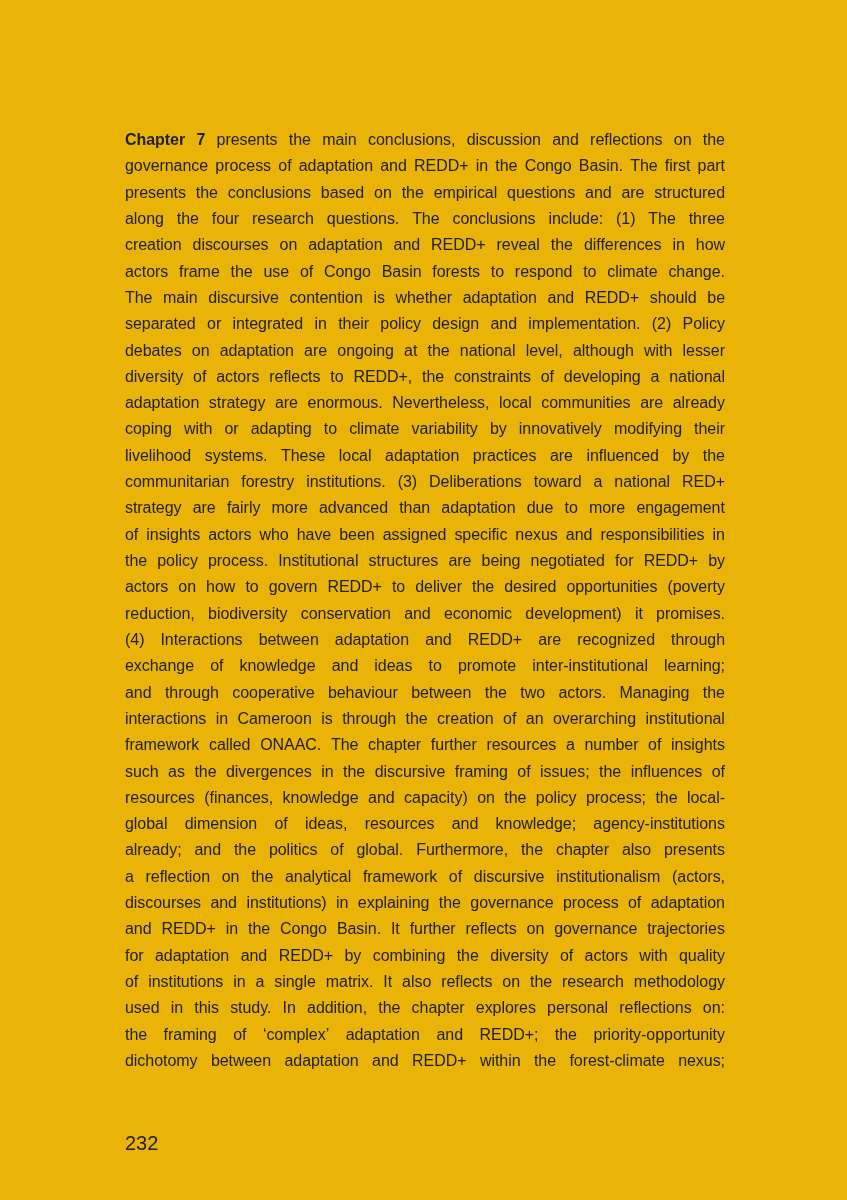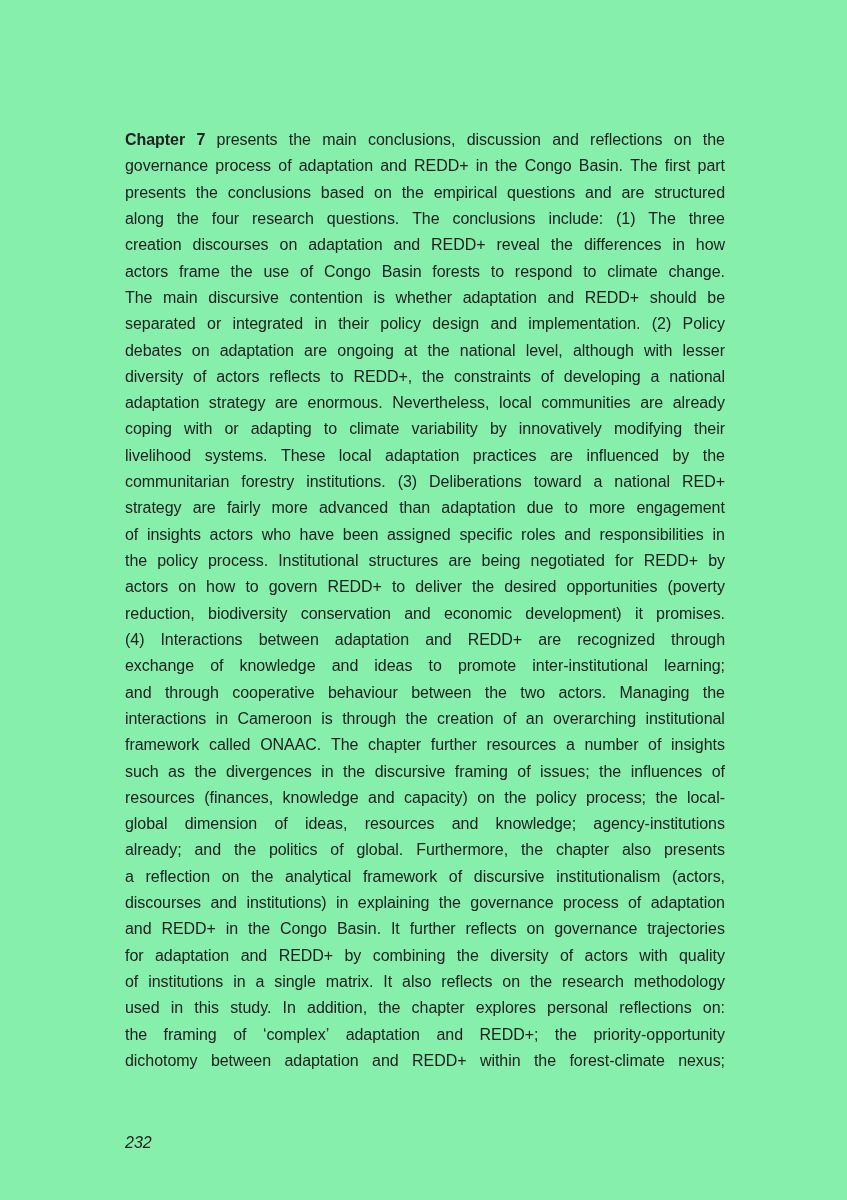--- a/index.html
+++ b/index.html
@@ -4,21 +4,21 @@
 <style>
   html, body {
     margin: 0;
     padding: 0;
     background: #ffffff;
   }
   .page {
     position: relative;
     width: 847px;
     height: 1200px;
-    background: #86efac;
+    background: #eab308;
     overflow: hidden;
     font-family: "Liberation Sans", "DejaVu Sans", sans-serif;
     color: #212121;
   }
   .paragraph {
     position: absolute;
     left: 125px;
     top: 127px;
     width: 600px;
     font-size: 16px;
@@ -34,23 +34,22 @@
   .line span {
     white-space: pre;
   }
   .line span.bold {
     font-weight: 700;
   }
   .pagenum {
     position: absolute;
     left: 125px;
     top: 1130px;
-    font-size: 16px;
+    font-size: 20px;
     line-height: 26.32px;
-    font-style: italic;
   }
 </style>
 </head>
 <body>
 
 <div class="page">
   <div class="paragraph">
       <div class="line">
         <span class="bold">Chapter</span>
         <span class="bold">7</span>
@@ -249,21 +248,21 @@
       </div>
       <div class="line">
         <span>of</span>
         <span>insights</span>
         <span>actors</span>
         <span>who</span>
         <span>have</span>
         <span>been</span>
         <span>assigned</span>
         <span>specific</span>
-        <span>roles</span>
+        <span>nexus</span>
         <span>and</span>
         <span>responsibilities</span>
         <span>in</span>
       </div>
       <div class="line">
         <span>the</span>
         <span>policy</span>
         <span>process.</span>
         <span>Institutional</span>
         <span>structures</span>

